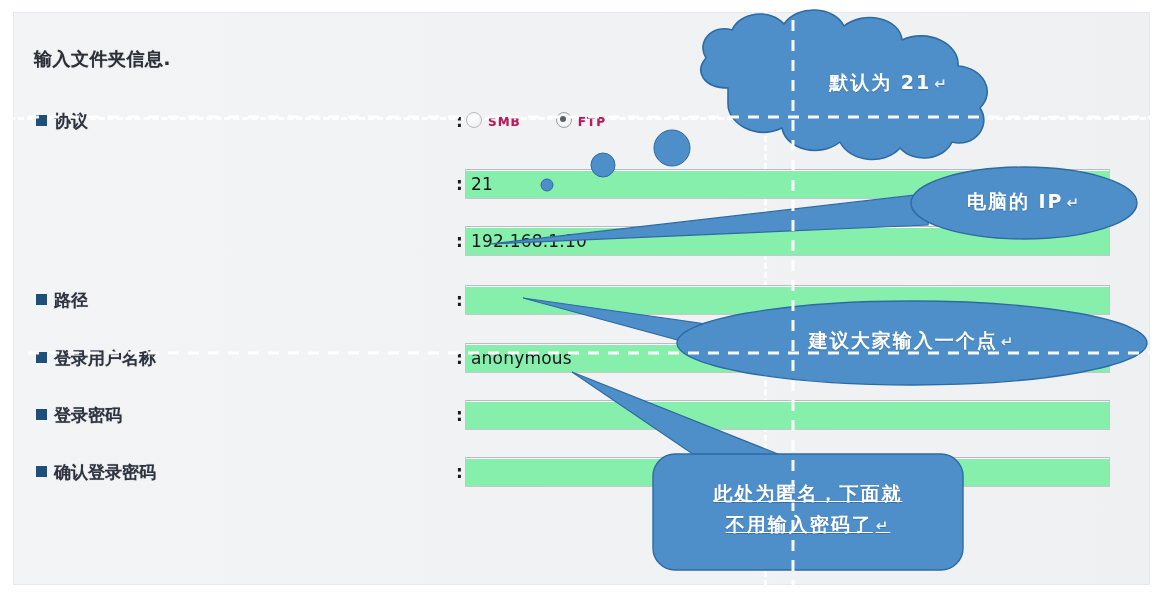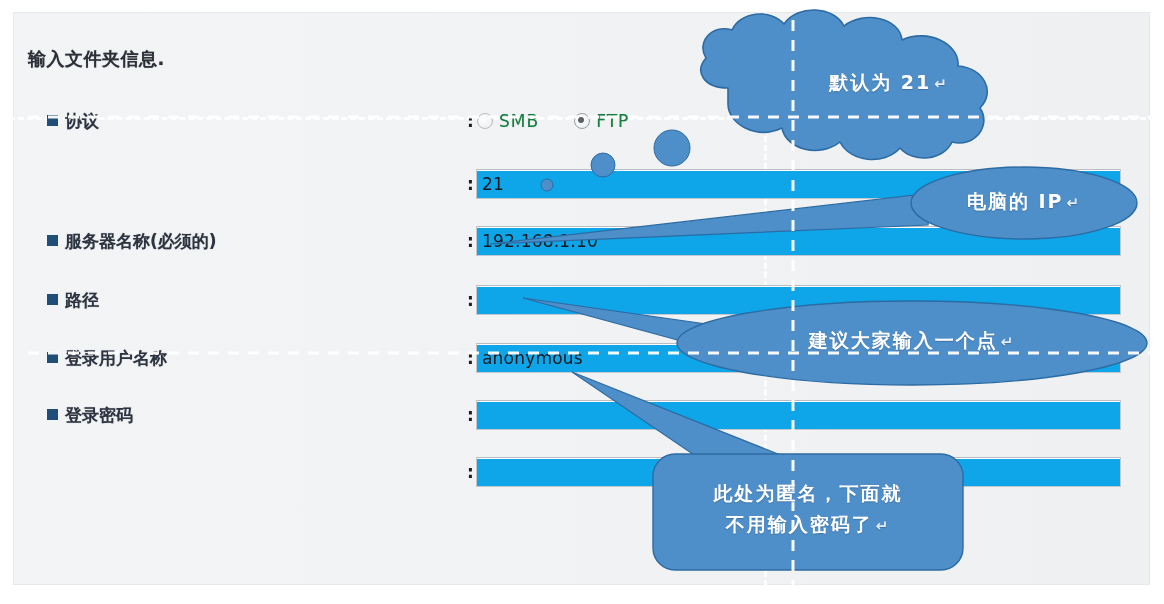--- a/index.html
+++ b/index.html
@@ -11,47 +11,47 @@
 
   
   .panel{
     position:absolute;left:13px;top:12px;width:1137px;height:573px;
     background:linear-gradient(to right,#f3f4f6 0%,#f1f2f4 55%,#eef0f2 100%);
     border:1px solid #e6e8ea;
     box-sizing:border-box;
   }
 
   .title{
-    position:absolute;left:28px;top:47px;
+    position:absolute;left:34px;top:47px;
     font-size:18px;color:#2b2f36;letter-spacing:.5px;
     font-weight:600;
     text-shadow:0 0 1px rgba(80,85,95,.55);
     white-space:nowrap;
   }
 
   
-  .row{position:absolute;left:11px;width:1116px;height:34px;}
+  .row{position:absolute;left:0;width:1116px;height:34px;}
   .label{
     position:absolute;left:36px;top:0;
     font-size:17px;color:#2d3440;white-space:nowrap;
     font-weight:600;
     text-shadow:0 0 1px rgba(90,95,105,.5);
     line-height:34px;
   }
   .bullet{
     display:inline-block;width:11px;height:11px;background:#1f4e79;
     margin-right:7px;vertical-align:1px;
   }
   .colon{
     position:absolute;left:456px;top:0;line-height:34px;
     font-size:17px;color:#1c1c1c;font-weight:600;
   }
   .field{
     position:absolute;left:465px;top:2px;width:645px;height:30px;
-    background:#0ea5e9;border:1px solid #c4c8cc;
+    background:#86efac;border:1px solid #c4c8cc;
     border-top-color:#b9bdc2;box-sizing:border-box;
     box-shadow:inset 0 1px 0 #ffffff;
   }
   .field .val{
     position:absolute;left:5px;top:0;line-height:28px;
     font-size:17px;color:#15181c;letter-spacing:.2px;
     font-family:"DejaVu Sans","Liberation Sans",sans-serif;
   }
 
   
@@ -59,21 +59,21 @@
   .radio{
     display:inline-block;width:14px;height:14px;border-radius:50%;
     border:1px solid #b8bcc0;background:radial-gradient(circle at 40% 35%,#ffffff,#e9ebed);
     vertical-align:-2px;margin-right:6px;position:relative;
   }
   .radio.on{border-color:#9aa0a6;}
   .radio.on:after{
     content:"";position:absolute;left:3px;top:3px;width:6px;height:6px;
     border-radius:50%;background:#5a5f66;
   }
-  .radio-lbl{font-size:17px;color:#15803d;font-weight:400;letter-spacing:1px;margin-right:30px;
+  .radio-lbl{font-size:12px;color:#be185d;font-weight:700;letter-spacing:1px;margin-right:30px;
              text-shadow:0 0 1px rgba(90,95,105,.4);}
 
   
   .vguide{position:absolute;left:764px;top:0;width:0;height:604px;
           border-left:3px dashed #ffffff;opacity:.95;}
   .hguide{position:absolute;left:0;width:1164px;height:0;
           border-top:3px dashed #ffffff;opacity:.95;}
 
   
   .callouts{position:absolute;left:0;top:0;width:1164px;height:604px;pointer-events:none;margin-left:28px;}
@@ -109,23 +109,20 @@
   </div>
 
   <div class="row" style="top:167px;">
     <div class="colon">:</div>
     <div class="field">
       <span class="val">21</span>
     </div>
   </div>
 
   <div class="row" style="top:224px;">
-    <div class="label">
-      <span class="bullet"></span><span>服务器名称(必须的)</span>
-    </div>
     <div class="colon">:</div>
     <div class="field">
       <span class="val">192.168.1.10</span>
     </div>
   </div>
 
   <div class="row" style="top:283px;">
     <div class="label">
       <span class="bullet"></span><span>路径</span>
     </div>
@@ -149,20 +146,23 @@
     <div class="label">
       <span class="bullet"></span><span>登录密码</span>
     </div>
     <div class="colon">:</div>
     <div class="field">
       <span class="val"></span>
     </div>
   </div>
 
   <div class="row" style="top:455px;">
+    <div class="label">
+      <span class="bullet"></span><span>确认登录密码</span>
+    </div>
     <div class="colon">:</div>
     <div class="field">
       <span class="val"></span>
     </div>
   </div>
 
   <div class="callouts">
     <svg width="1164" height="604" viewBox="0 0 1164 604" xmlns="http://www.w3.org/2000/svg">
       <defs>
         <clipPath id="clipAll">
@@ -216,19 +216,19 @@
     </div>
 
     <div class="ctext" style="left:898px;top:189px;width:196px;">
       <span>电脑的 IP</span><span class="ret">↵</span>
     </div>
 
     <div class="ctext" style="left:714px;top:328px;width:340px;">
       <span>建议大家输入一个点</span><span class="ret">↵</span>
     </div>
 
-    <div class="ctext two" style="left:635px;top:478px;width:290px;">
+    <div class="ctext two" style="left:635px;top:478px;width:290px;text-decoration:underline;">
       <span>此处为匿名，下面就</span><br>
       <span>不用输入密码了</span><span class="ret">↵</span>
     </div>
   </div>
 
 </div>
 
 </body></html>

